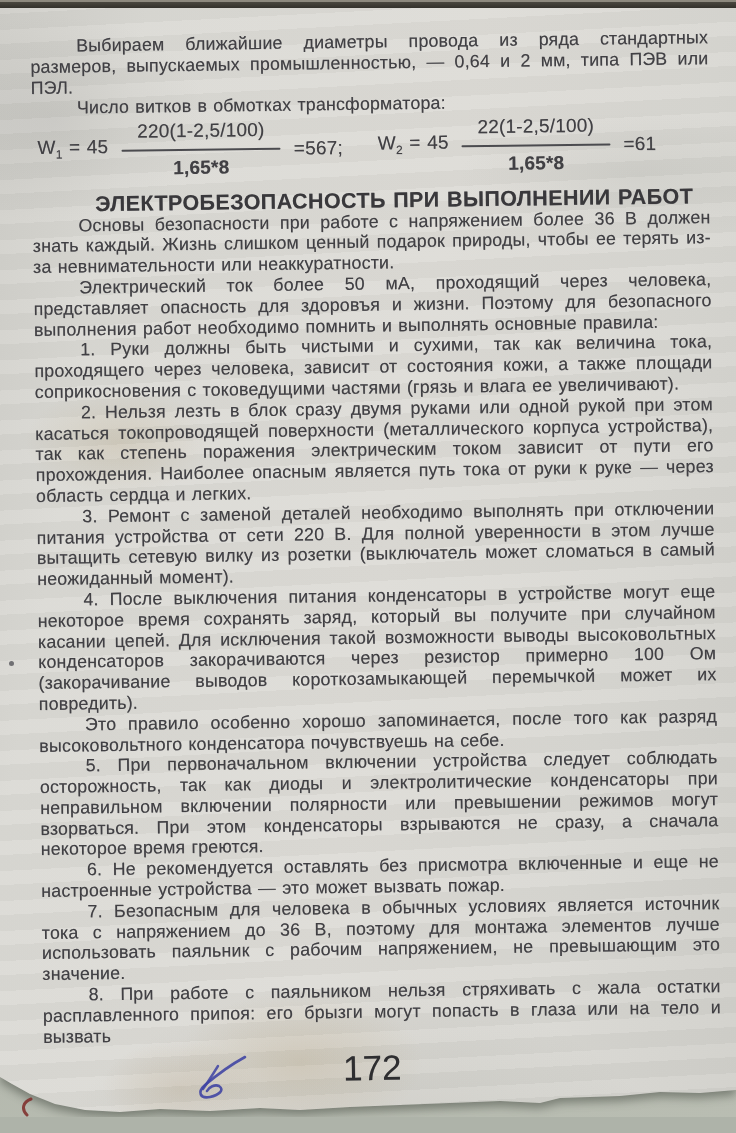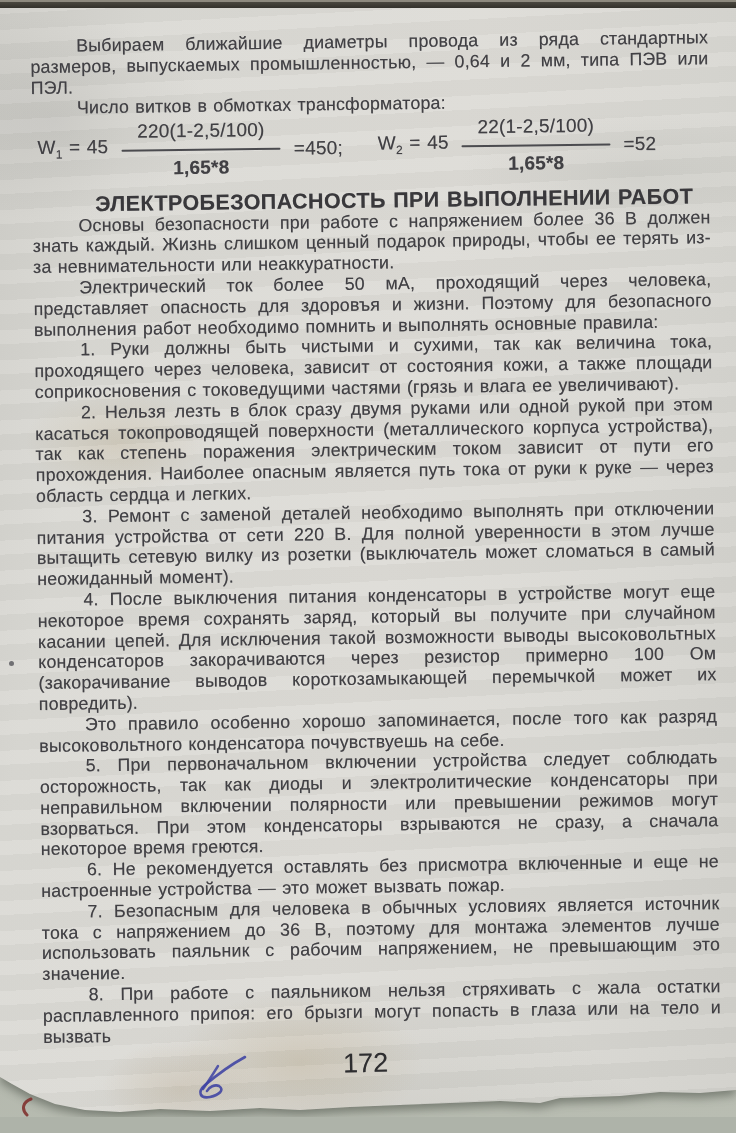--- a/index.html
+++ b/index.html
@@ -44,21 +44,21 @@
   .frac .num{padding:0 16px 7px;}
   .frac .bar{width:100%;height:2px;background:#4b4b4f;border-radius:1px;}
   .frac .den{padding:7px 16px 0;font-weight:bold;}
   sub{font-size:12px;}
   .section-heading{text-align:center;font-weight:bold;font-size:21.5px;letter-spacing:.4px;
     color:#39383b;margin:20px 0 14px;text-indent:0;}
   .continues{text-align-last:justify;}
   
   .margin-dot{position:absolute;left:9px;top:661px;width:5px;height:5px;border-radius:50%;
     background:#55555a;opacity:.8;}
-  .page-number{position:absolute;left:343px;top:1048px;font-size:27px;color:#2e2e30;
+  .page-number{position:absolute;left:343px;top:1048px;font-size:35px;color:#2e2e30;
     transform:rotate(-1deg);text-shadow:.2px .2px .5px rgba(70,70,75,.5);}
   .pen-scribble{position:absolute;left:182px;top:1054px;}
   .corner-mark{position:absolute;left:18px;top:1096px;}
 </style>
 </head>
 <body>
 
 <div class="scene">
   <div class="table-surface"></div>
 
@@ -73,30 +73,30 @@
     <p class="turns-line">Число витков в обмотках трансформатора:</p>
 
     <div class="formula-row">
       <span class="formula">
         <span><span>W</span><sub>1</sub> <span>= 45</span></span>
         <span class="frac">
           <span class="num">220(1-2,5/100)</span>
           <span class="bar"></span>
           <span class="den">1,65*8</span>
         </span>
-        <span>=450;</span>
+        <span>=567;</span>
       </span>
       <span class="formula">
         <span><span>W</span><sub>2</sub> <span>= 45</span></span>
         <span class="frac">
           <span class="num">22(1-2,5/100)</span>
           <span class="bar"></span>
           <span class="den">1,65*8</span>
         </span>
-        <span>=52</span>
+        <span>=61</span>
       </span>
     </div>
 
     <p class="section-heading">ЭЛЕКТРОБЕЗОПАСНОСТЬ ПРИ ВЫПОЛНЕНИИ РАБОТ</p>
 
     <p>Основы безопасности при работе с напряжением более 36 В должен знать каждый. Жизнь слишком ценный подарок природы, чтобы ее терять из-за невнимательности или неаккуратности.</p>
     <p>Электрический ток более 50 мА, проходящий через человека, представляет опасность для здоровъя и жизни. Поэтому для безопасного выполнения работ необходимо помнить и выполнять основные правила:</p>
     <p>1. Руки должны быть чистыми и сухими, так как величина тока, проходящего через человека, зависит от состояния кожи, а также площади соприкосновения с токоведущими частями (грязь и влага ее увеличивают).</p>
     <p>2. Нельзя лезть в блок сразу двумя руками или одной рукой при этом касаться токопроводящей поверхности (металлического корпуса устройства), так как степень поражения электрическим током зависит от пути его прохождения. Наиболее опасным является путь тока от руки к руке — через область сердца и легких.</p>
     <p>3. Ремонт с заменой деталей необходимо выполнять при отключении питания устройства от сети 220 В. Для полной уверенности в этом лучше вытащить сетевую вилку из розетки (выключатель может сломаться в самый неожиданный момент).</p>

